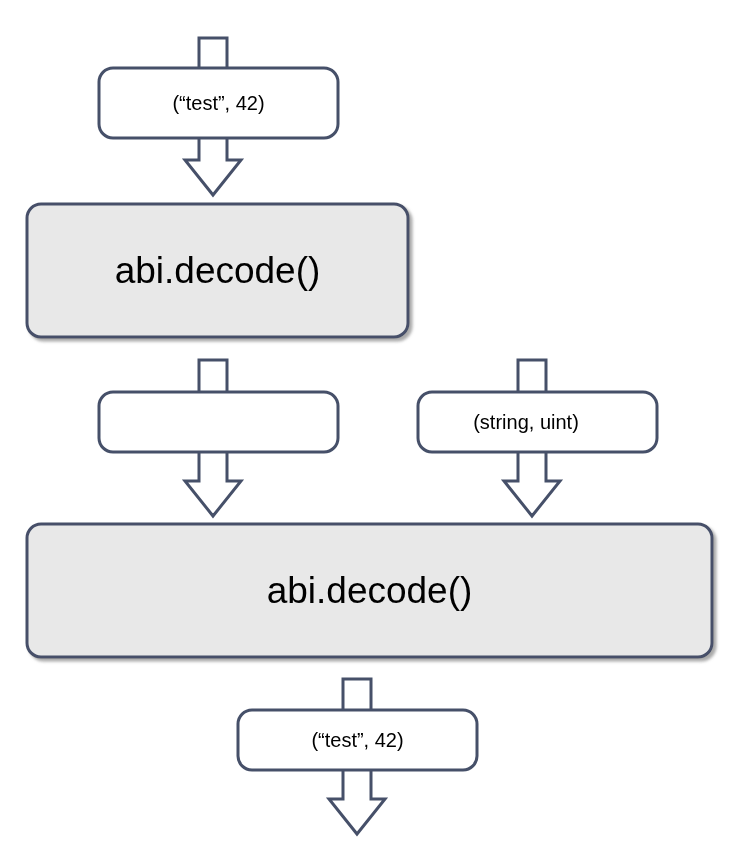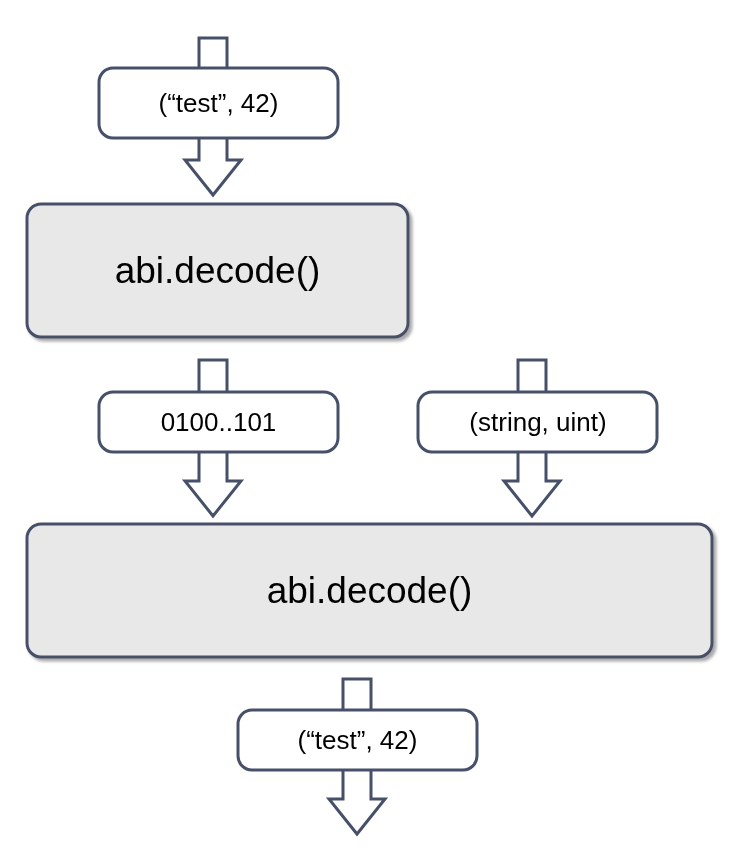--- a/index.html
+++ b/index.html
@@ -30,21 +30,21 @@
     position: absolute;
     display: flex;
     align-items: center;
     justify-content: center;
     color: #000000;
     line-height: 1;
     white-space: nowrap;
     user-select: none;
     pointer-events: none;
   }
-  .label-small { font-size: 26px; }
+  .label-small { font-size: 20px; }
   .label-large { font-size: 37px; }
 </style>
 </head>
 <body>
 
 <div id="diagram-root">
 
   <svg id="flow-svg" viewBox="0 0 748 860" aria-hidden="true">
     <defs>
       <filter id="box-shadow-filter" x="-20%" y="-20%" width="150%" height="150%">
@@ -66,18 +66,17 @@
         <rect x="27" y="204" width="381" height="133" rx="14" ry="14" fill="#e8e8e8" stroke="#465069" stroke-width="3" filter="url(#box-shadow-filter)"></rect>
         <rect x="99" y="392" width="239" height="60" rx="14" ry="14" fill="#ffffff" stroke="#465069" stroke-width="3"></rect>
         <rect x="418" y="392" width="239" height="60" rx="14" ry="14" fill="#ffffff" stroke="#465069" stroke-width="3"></rect>
         <rect x="27" y="524" width="685" height="133" rx="14" ry="14" fill="#e8e8e8" stroke="#465069" stroke-width="3" filter="url(#box-shadow-filter)"></rect>
         <rect x="238" y="710" width="239" height="60" rx="14" ry="14" fill="#ffffff" stroke="#465069" stroke-width="3"></rect>
       </g>
   </svg>
 
   <div class="node-label label-small" style="left: 99px; top: 68px; width: 239px; height: 70px;">(“test”, 42)</div>
   <div class="node-label label-large" style="left: 27px; top: 204px; width: 381px; height: 133px;">abi.decode()</div>
-  <div class="node-label label-small" style="left: 99px; top: 392px; width: 239px; height: 60px;">0100..101</div>
-  <div class="node-label label-small" style="left: 418px; top: 392px; width: 216px; height: 60px; padding-left: 12px;">(string, uint)</div>
+  <div class="node-label label-small" style="left: 418px; top: 392px; width: 216px; height: 60px;">(string, uint)</div>
   <div class="node-label label-large" style="left: 27px; top: 524px; width: 685px; height: 133px;">abi.decode()</div>
   <div class="node-label label-small" style="left: 238px; top: 710px; width: 239px; height: 60px;">(“test”, 42)</div>
 
 </div>
 
 </body></html>

